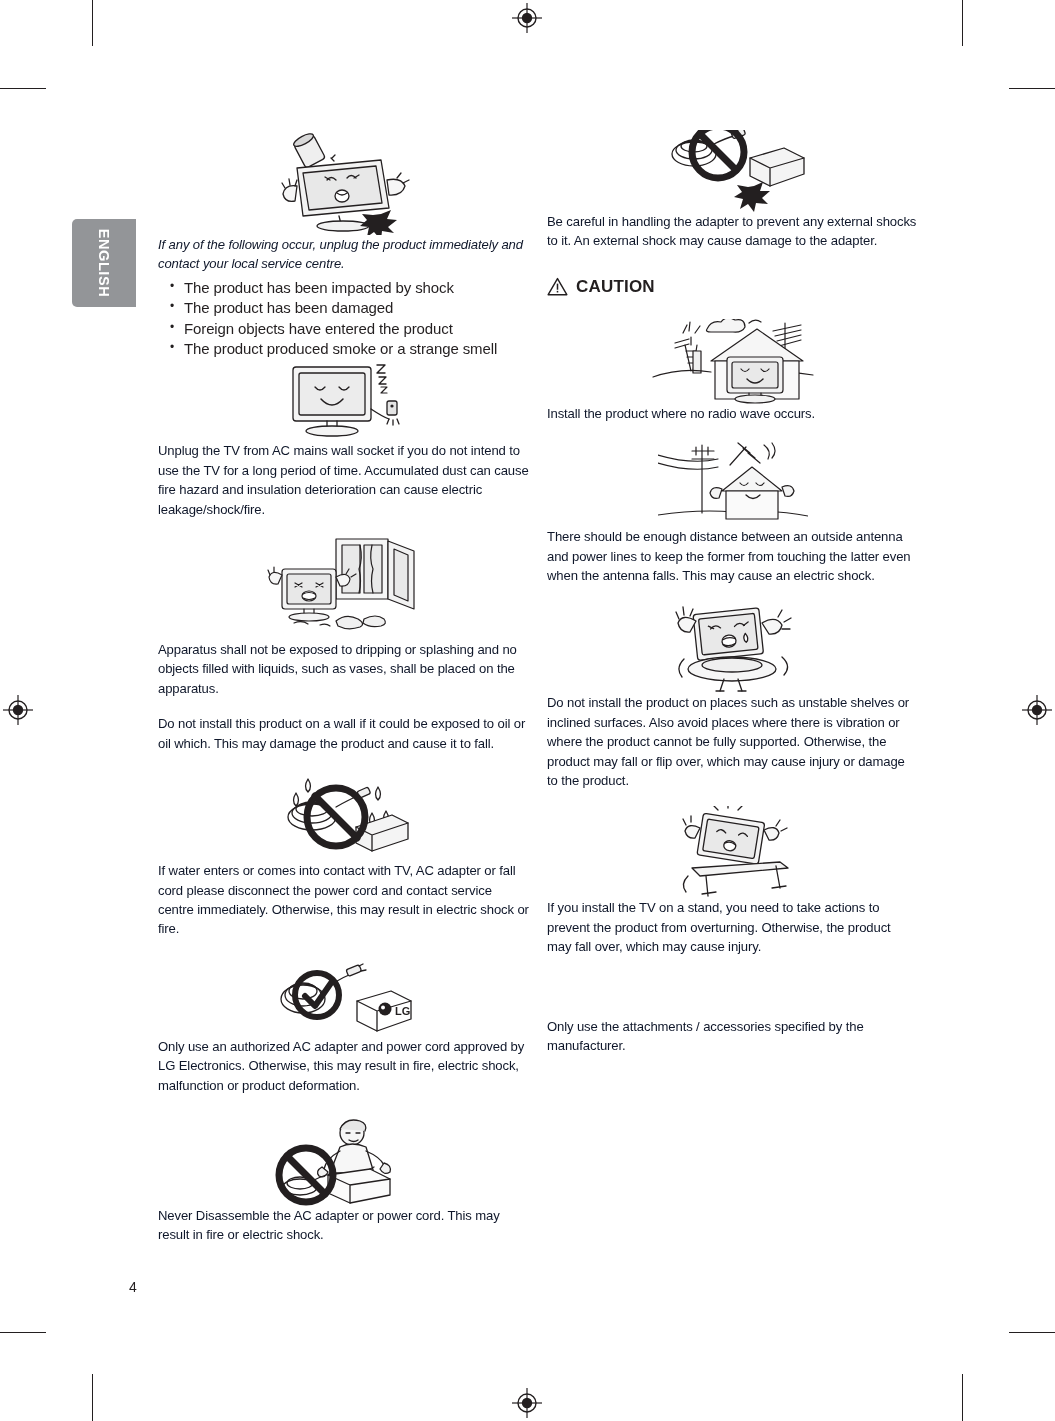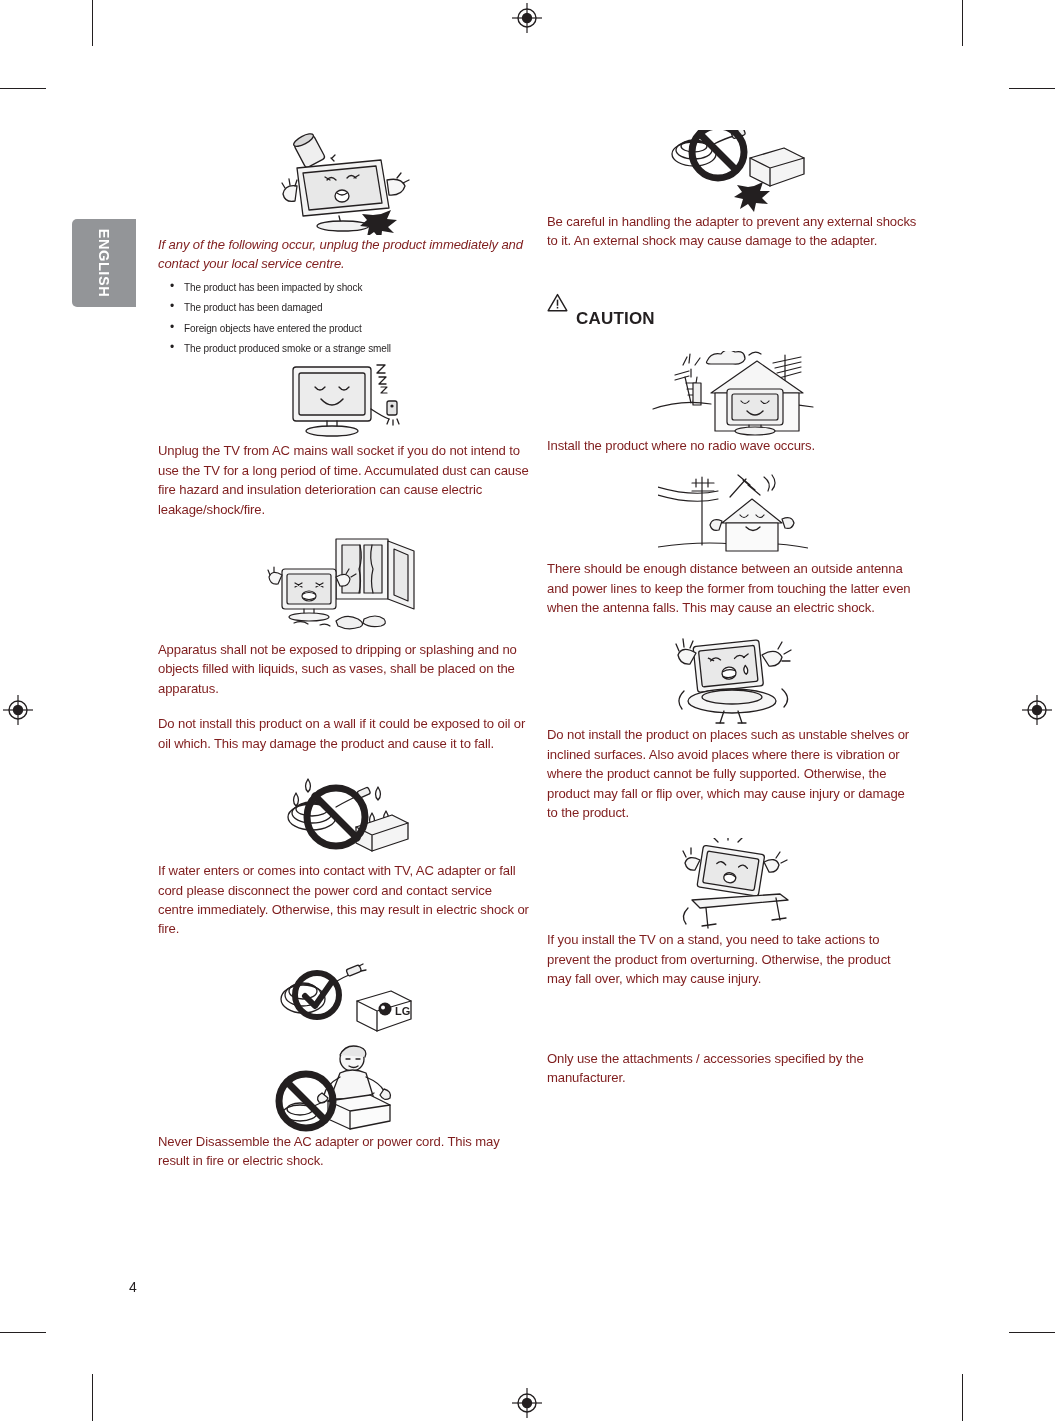--- a/index.html
+++ b/index.html
@@ -53,33 +53,33 @@
     width: 371px;
   }
   .col-left  { left: 158px; }
   .col-right { left: 547px; }
 
   p.body-text {
     margin: 0 0 16px 0;
     font-size: 13.1px;
     line-height: 19.4px;
     letter-spacing: -0.12px;
-    color: #7f1d1d;
+    color: #0f172a;
   }
   p.tight { margin-bottom: 4px; font-style: italic; }
 
   ul.bullets {
     margin: 2px 0 0 0;
     padding: 0;
     list-style: none;
   }
   ul.bullets li {
     position: relative;
     padding-left: 26px;
-    font-size: 10px;
+    font-size: 15px;
     line-height: 19.4px;
     letter-spacing: -0.12px;
     margin-bottom: 1px;
   }
   ul.bullets li:before {
     content: "\2022";
     position: absolute;
     left: 12px;
     top: -1px;
     font-size: 12px;
@@ -89,21 +89,20 @@
   .caution-head {
     display: flex;
     align-items: center;
     margin: 26px 0 22px 0;
   }
   .caution-head .tri { width: 21px; height: 19px; margin-right: 8px; }
   .caution-head .label {
     font-size: 17px;
     font-weight: bold;
     letter-spacing: 0.2px;
-    margin-top: 32px;
   }
 
   
   .fig {
     display: block;
     margin: 0 auto;
   }
   .fig-wrap { text-align: center; }
 
   .spacer-lg { height: 22px; }
@@ -325,20 +324,21 @@
           <circle cx="116" cy="54" r="6.5" fill="#231f20" stroke="none"></circle>
           <circle cx="114" cy="52.5" r="2" fill="#ffffff" stroke="none"></circle>
           <text x="126" y="60" font-family="Liberation Sans, sans-serif" font-size="11" font-weight="bold" fill="#231f20" stroke="none">LG</text>
 
           <circle cx="48" cy="40" r="22" stroke-width="6" stroke="#231f20"></circle>
           <path d="M36 41 L46 51 L62 28" stroke-width="6" stroke="#231f20"></path>
         </g>
       </svg>
     </div>
 
+    <p class="body-text">Only use an authorized AC adapter and power cord approved by LG Electronics. Otherwise, this may result in fire, electric shock, malfunction or product deformation.</p>
 
     <div class="fig-wrap">
       <svg class="fig" width="155" height="95" viewBox="0 0 155 95">
         <g fill="none" stroke="#231f20" stroke-width="1.3" stroke-linejoin="round" stroke-linecap="round">
 
           <circle cx="86" cy="22" r="12" fill="#f6f6f6"></circle>
           <path d="M74 18 q6 -12 20 -8 q8 3 5 10" fill="#e6e6e6"></path>
           <path d="M80 22 l4 0 M90 22 l4 0"></path>
           <path d="M83 29 q5 3 9 0"></path>
           <path d="M74 36 q12 -6 26 0 l8 26 l-44 0 z" fill="#f7f7f7"></path>

